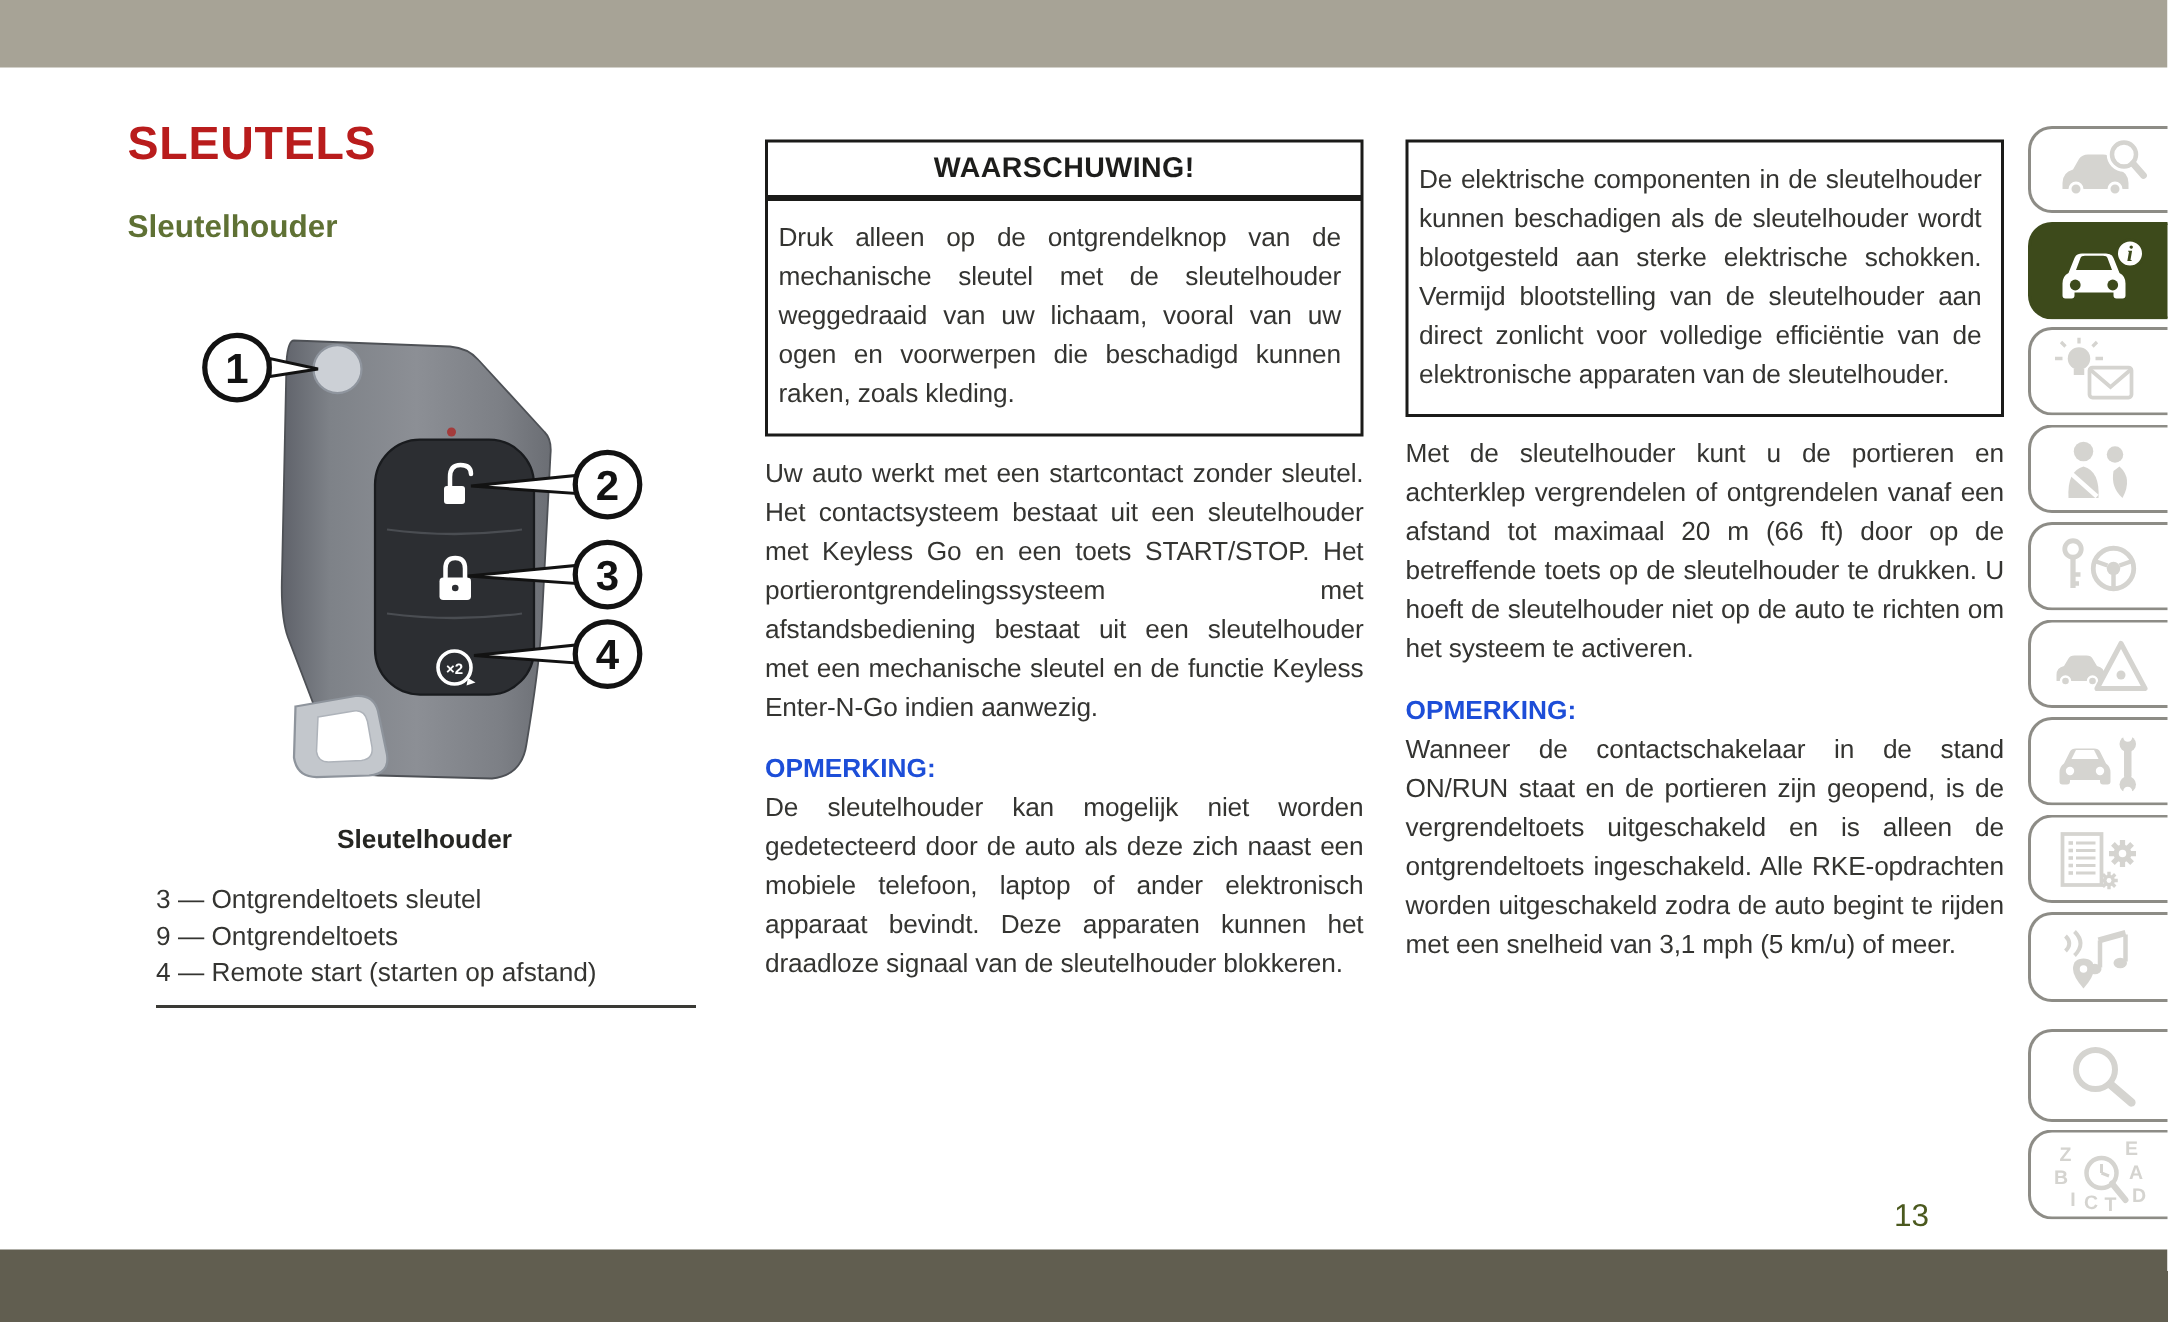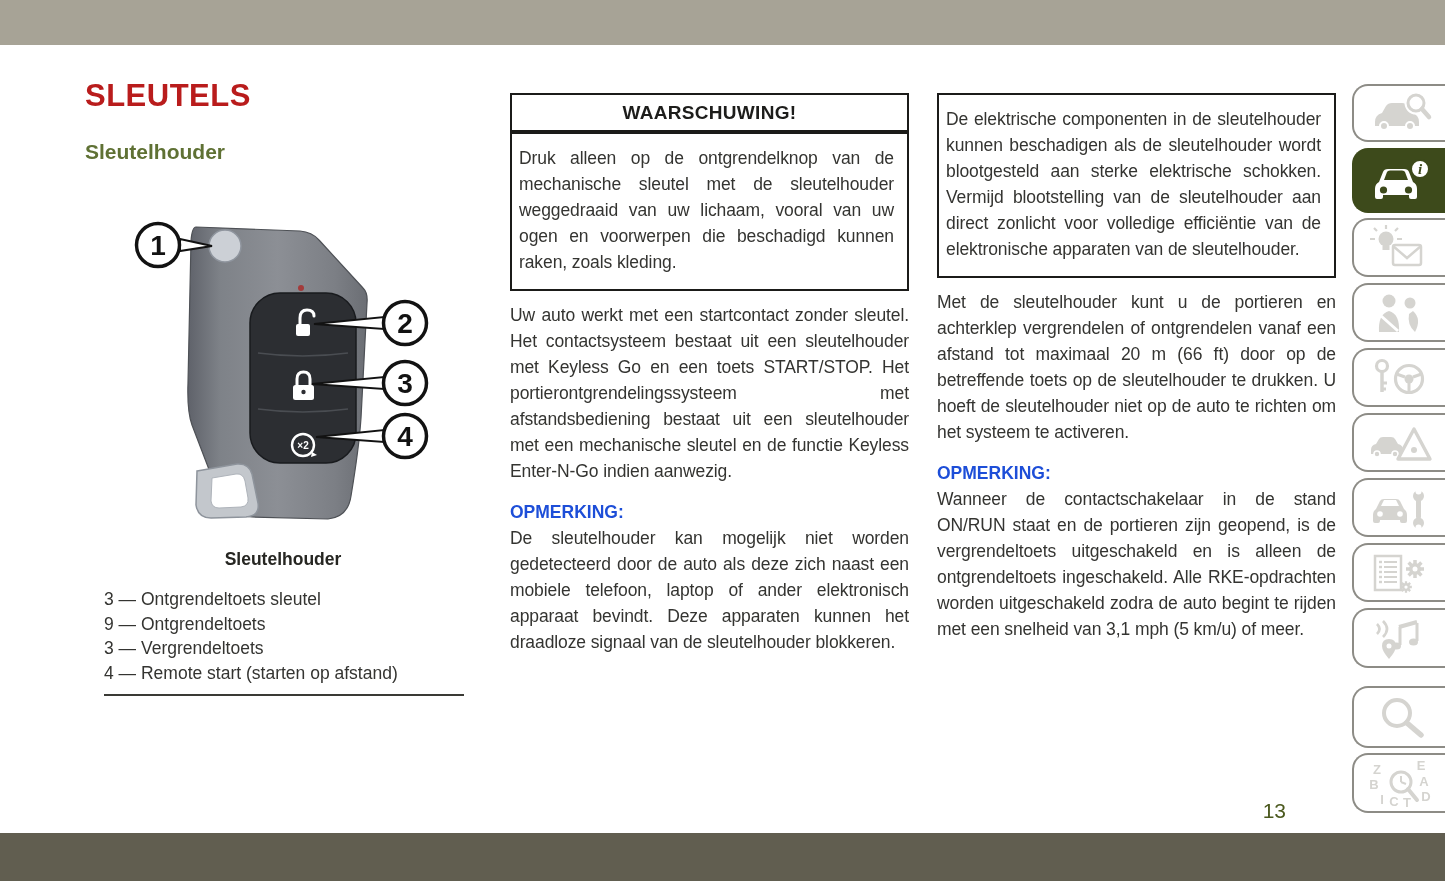--- a/index.html
+++ b/index.html
@@ -114,21 +114,20 @@
     <text x="305" y="180">3</text>
     <text x="305" y="233">4</text>
   </g>
 </svg>
 
 <div class="fig-caption">Sleutelhouder</div>
 
 <div class="legend">
   <div>3 — Ontgrendeltoets sleutel</div>
   <div>9 — Ontgrendeltoets</div>
-  <div>3 — Vergrendeltoets</div>
   <div>4 — Remote start (starten op afstand)</div>
 </div>
 
 <div class="text-col mid-col">
   <div>
     <div class="alert-title">WAARSCHUWING!</div>
     <div class="alert-body">Druk alleen op de ontgrendelknop van de mechanische sleutel met de sleutelhouder weggedraaid van uw lichaam, vooral van uw ogen en voorwerpen die beschadigd kunnen raken, zoals kleding.</div>
   </div>
   <p class="para">Uw auto werkt met een startcontact zonder sleutel. Het contactsysteem bestaat uit een sleutelhouder met Keyless Go en een toets START/STOP. Het portierontgrendelingssysteem met afstandsbediening bestaat uit een sleutelhouder met een mechanische sleutel en de functie Keyless Enter-N-Go indien aanwezig.</p>
   <p class="note-label">OPMERKING:</p>

